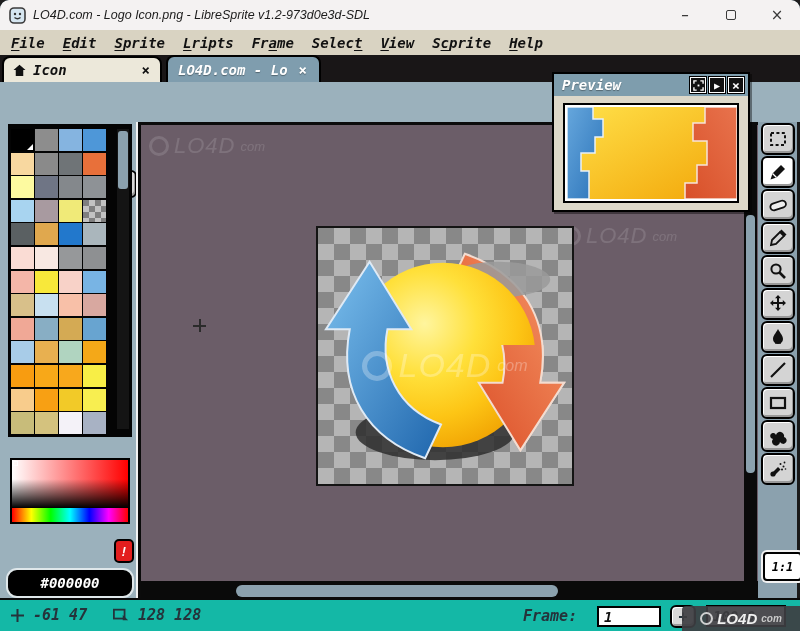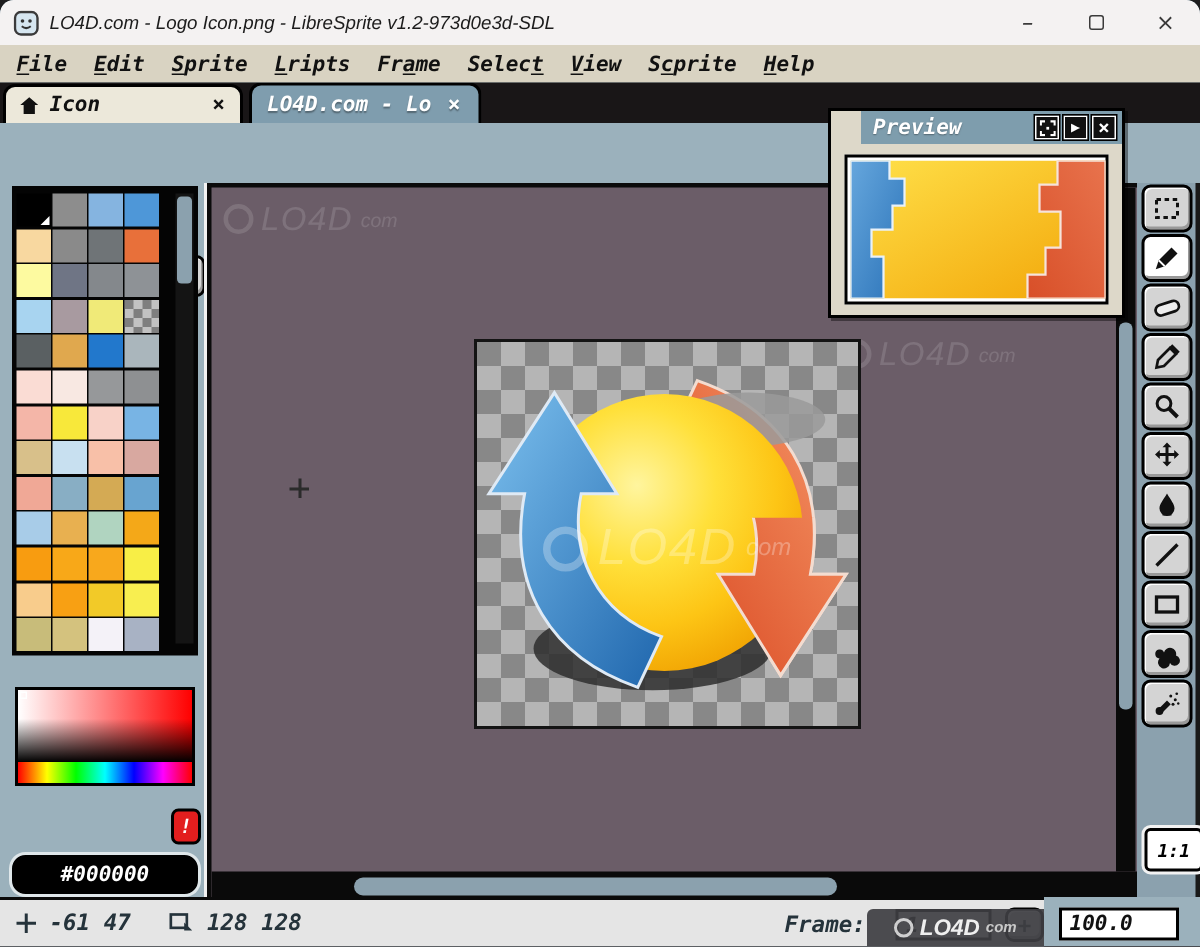--- a/index.html
+++ b/index.html
@@ -123,21 +123,21 @@
   .tool-btn{width:34px;height:32px;background:#d4d4d4;border:2px solid #000;border-radius:6px;
             box-shadow:inset 1px 1px 0 #fff,inset -1px -2px 0 #999;
             display:flex;align-items:center;justify-content:center;}
   .tool-btn.active{background:#ffffff;}
   #one-to-one{position:absolute;left:5px;top:430px;width:39px;height:29px;background:#fff;
               border:2px solid #000;border-radius:4px;box-shadow:0 0 0 2px #f2f2f2;
               display:flex;align-items:center;justify-content:center;
               font-size:12px;font-weight:bold;color:#000;}
 
   
-  #statusbar{position:absolute;left:0;top:598px;width:696px;height:33px;background:#e5e5e5;
+  #statusbar{position:absolute;left:0;top:598px;width:800px;height:33px;background:#14b8a6;
              border-top:2px solid #0a0a0a;font-size:15px;font-weight:bold;color:#25333b;}
   #cursor-pos{position:absolute;left:10px;top:6px;display:flex;align-items:center;gap:8px;}
   #sprite-size{position:absolute;left:112px;top:6px;display:flex;align-items:center;gap:8px;}
   #frame-label{position:absolute;left:523px;top:7px;}
   #frame-input{position:absolute;left:597px;top:6px;width:64px;height:21px;background:#fff;
                border:2px solid #000;display:flex;align-items:center;padding-left:5px;
                font-size:14px;font-weight:bold;color:#111;}
   #frame-add{position:absolute;left:670px;top:5px;width:26px;height:23px;font-size:15px;font-weight:bold;}
   #zoom-box{position:absolute;left:706px;top:5px;width:80px;height:22px;background:#fff;
             border:2px solid #000;display:flex;align-items:center;padding-left:5px;
@@ -146,21 +146,21 @@
             border-radius:4px 0 0 0;display:flex;align-items:center;justify-content:center;gap:4px;
             font-family:"Liberation Sans",sans-serif;color:#efefef;}
   #wm-badge .wm-big{font-size:15px;font-weight:bold;}
   #wm-badge .wm-small{font-size:10px;color:#c9c9c9;}
   #wm-badge .wm-circle{width:13px;height:13px;border-width:2.5px;border-color:#dedede;opacity:.9;}
 
   
   #preview{position:absolute;left:552px;top:72px;width:198px;height:140px;z-index:50;
            background:#ddd8c9;border:2px solid #000;box-shadow:2px 2px 0 rgba(0,0,0,.4);}
   #preview-title{height:22px;background:#7e9dad;display:flex;align-items:center;padding:0 4px 0 8px;
-                 color:#fff;font-size:14px;font-weight:bold;text-shadow:0 1px 1px rgba(0,0,0,.35);margin-left:20px;}
+                 color:#fff;font-size:14px;font-weight:bold;text-shadow:0 1px 1px rgba(0,0,0,.35);}
   #preview-btns{margin-left:auto;display:flex;gap:3px;}
   .pv-btn{width:16px;height:16px;background:#111;border:1px solid #fff;outline:1px solid #000;
           display:flex;align-items:center;justify-content:center;color:#fff;font-size:10px;}
   #preview-body{padding:7px 9px;}
   #preview-frame{border:2px solid #000;background:#fff;padding:2px;}
   #preview-img{display:block;}
 </style>
 </head>
 <body>
 

